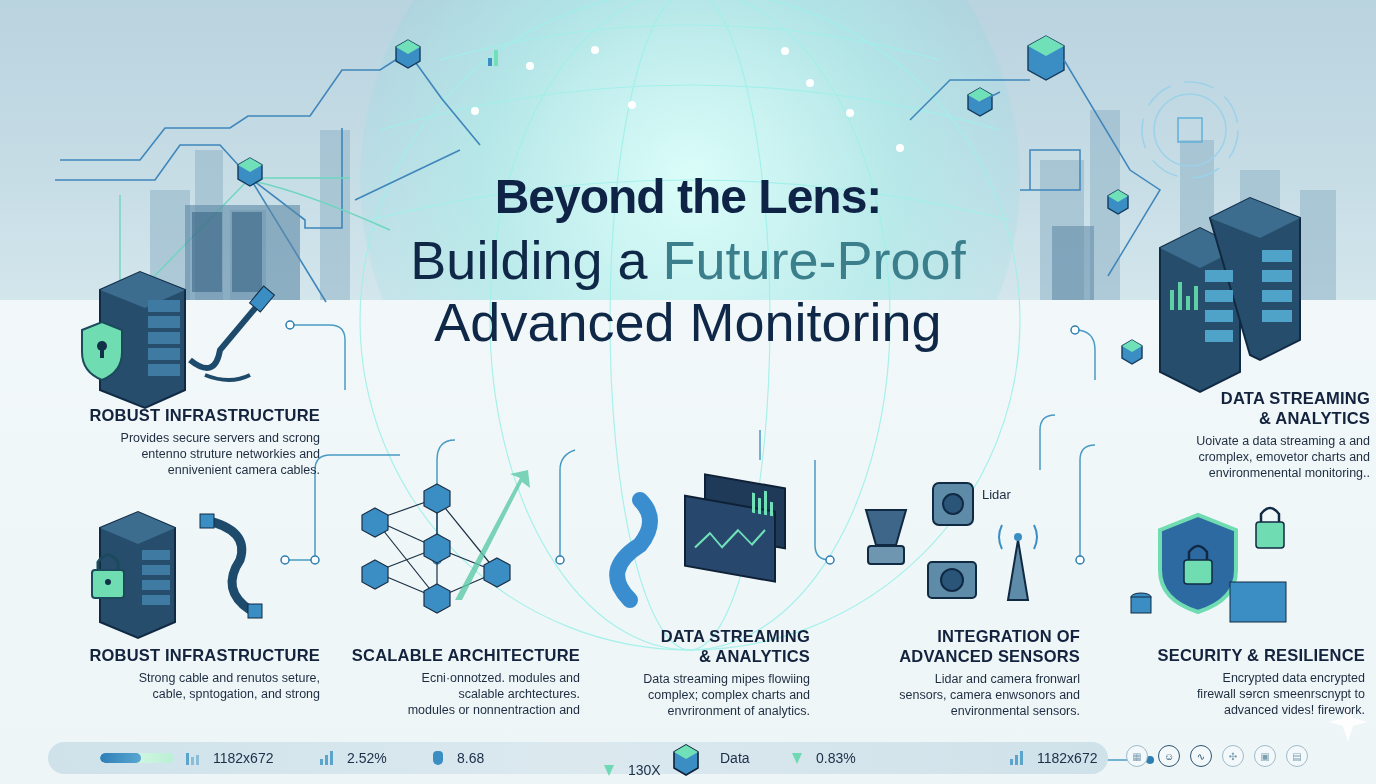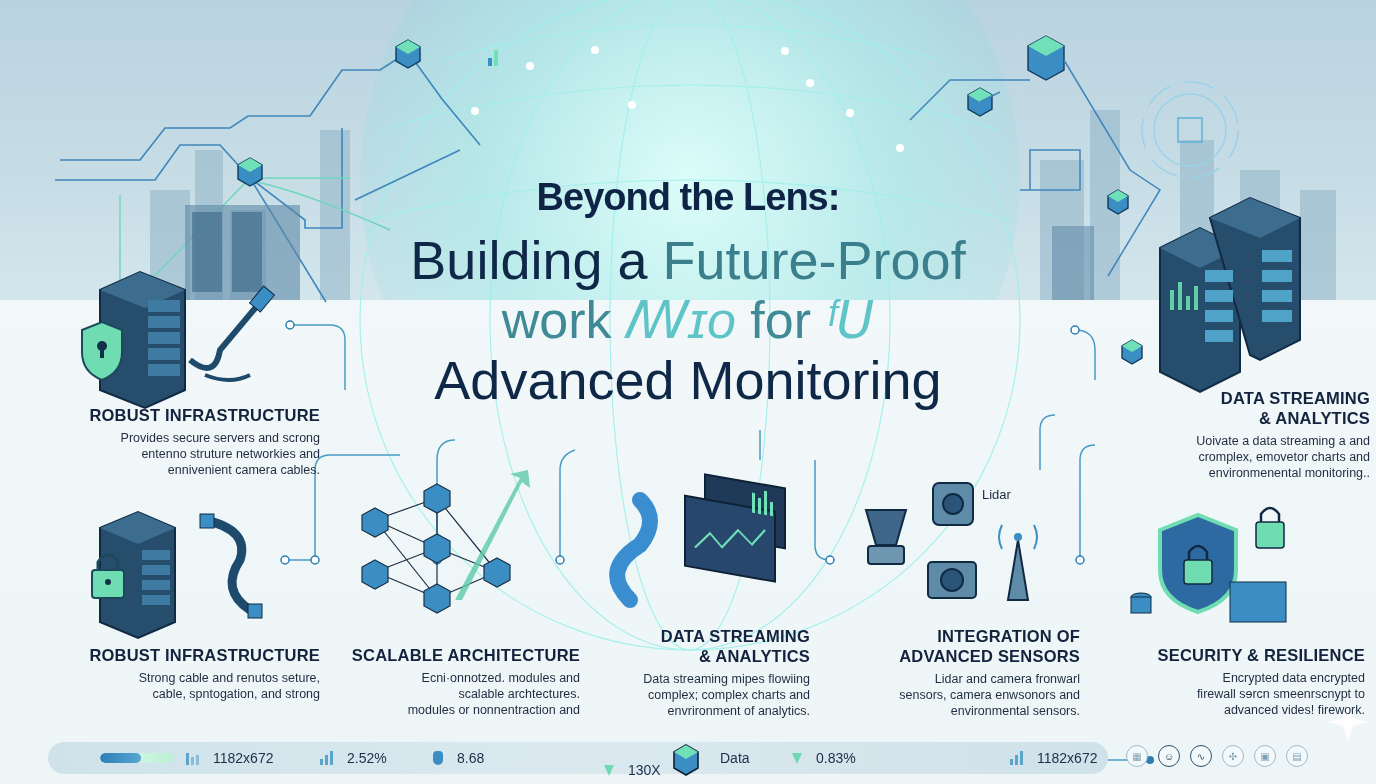--- a/index.html
+++ b/index.html
@@ -20,21 +20,21 @@
     background: linear-gradient(180deg, #f2f8f9 0%, #edf5f7 100%);
   }
   .city { position: absolute; bottom: 0; background: #8fb3c6; opacity: .55; }
   .globe-glow {
     position: absolute; left: 360px; top: -150px; width: 660px; height: 660px;
     border-radius: 50%;
     background: radial-gradient(circle at 50% 50%, rgba(220,255,250,.95) 0%, rgba(170,240,235,.55) 45%, rgba(120,220,225,.15) 70%, rgba(120,220,225,0) 75%);
   }
   svg.overlay { position: absolute; left: 0; top: 0; pointer-events: none; }
   .title-block { position: absolute; left: 300px; top: 165px; width: 776px; text-align: center; }
-  .title-1 { font-size: 38px; font-weight: 700; color: #0f2347; letter-spacing: -1px; line-height: 64px; }
+  .title-1 { font-size: 48px; font-weight: 700; color: #0f2347; letter-spacing: -1px; line-height: 64px; }
   .title-2 { font-size: 54px; font-weight: 400; line-height: 62px; color: #102848; }
   .title-2 .g { color: #3c7f8c; }
   .title-3 { font-size: 52px; font-weight: 400; line-height: 58px; color: #3f8a96; }
   .title-3 .glyph { color: #5fc4c7; font-style: italic; }
   .title-4 { font-size: 54px; font-weight: 400; line-height: 62px; color: #102848; }
 
   .section { position: absolute; text-align: right; }
   .sec-title { font-size: 16.5px; font-weight: 700; color: #13223d; letter-spacing: .2px; line-height: 20px; }
   .sec-desc { font-size: 12.5px; color: #1e2c40; line-height: 16px; margin-top: 5px; }
 
@@ -287,21 +287,20 @@
     <rect x="1131" y="597" width="20" height="16" fill="#3a8ec4" stroke="#112a44"></rect>
     <rect x="1230" y="582" width="56" height="40" fill="#3a8ec4" stroke="#112a44"></rect>
   </g>
 
   <path d="M1348 702 L1353 718 L1368 722 L1353 726 L1348 742 L1343 726 L1328 722 L1343 718 Z" fill="#ffffff" opacity=".9"></path>
 </svg>
 
 <div class="title-block">
   <div class="title-1">Beyond the Lens:</div>
   <div class="title-2"><span>Building a </span><span class="g">Future-Proof</span></div>
-  <div class="title-3"><span>work </span><span class="glyph">ꟿɪᴏ</span><span> for </span><span class="glyph">ᶠꓴ</span></div>
   <div class="title-4">Advanced Monitoring</div>
 </div>
 
 <div class="section" style="left:40px;top:405px;width:280px;">
   <div class="sec-title">ROBUST INFRASTRUCTURE</div>
   <div class="sec-desc">
     <div>Provides secure servers and scrong</div>
       <div>entenno struture networkies and</div>
       <div>ennivenient camera cables.</div>
   </div>

